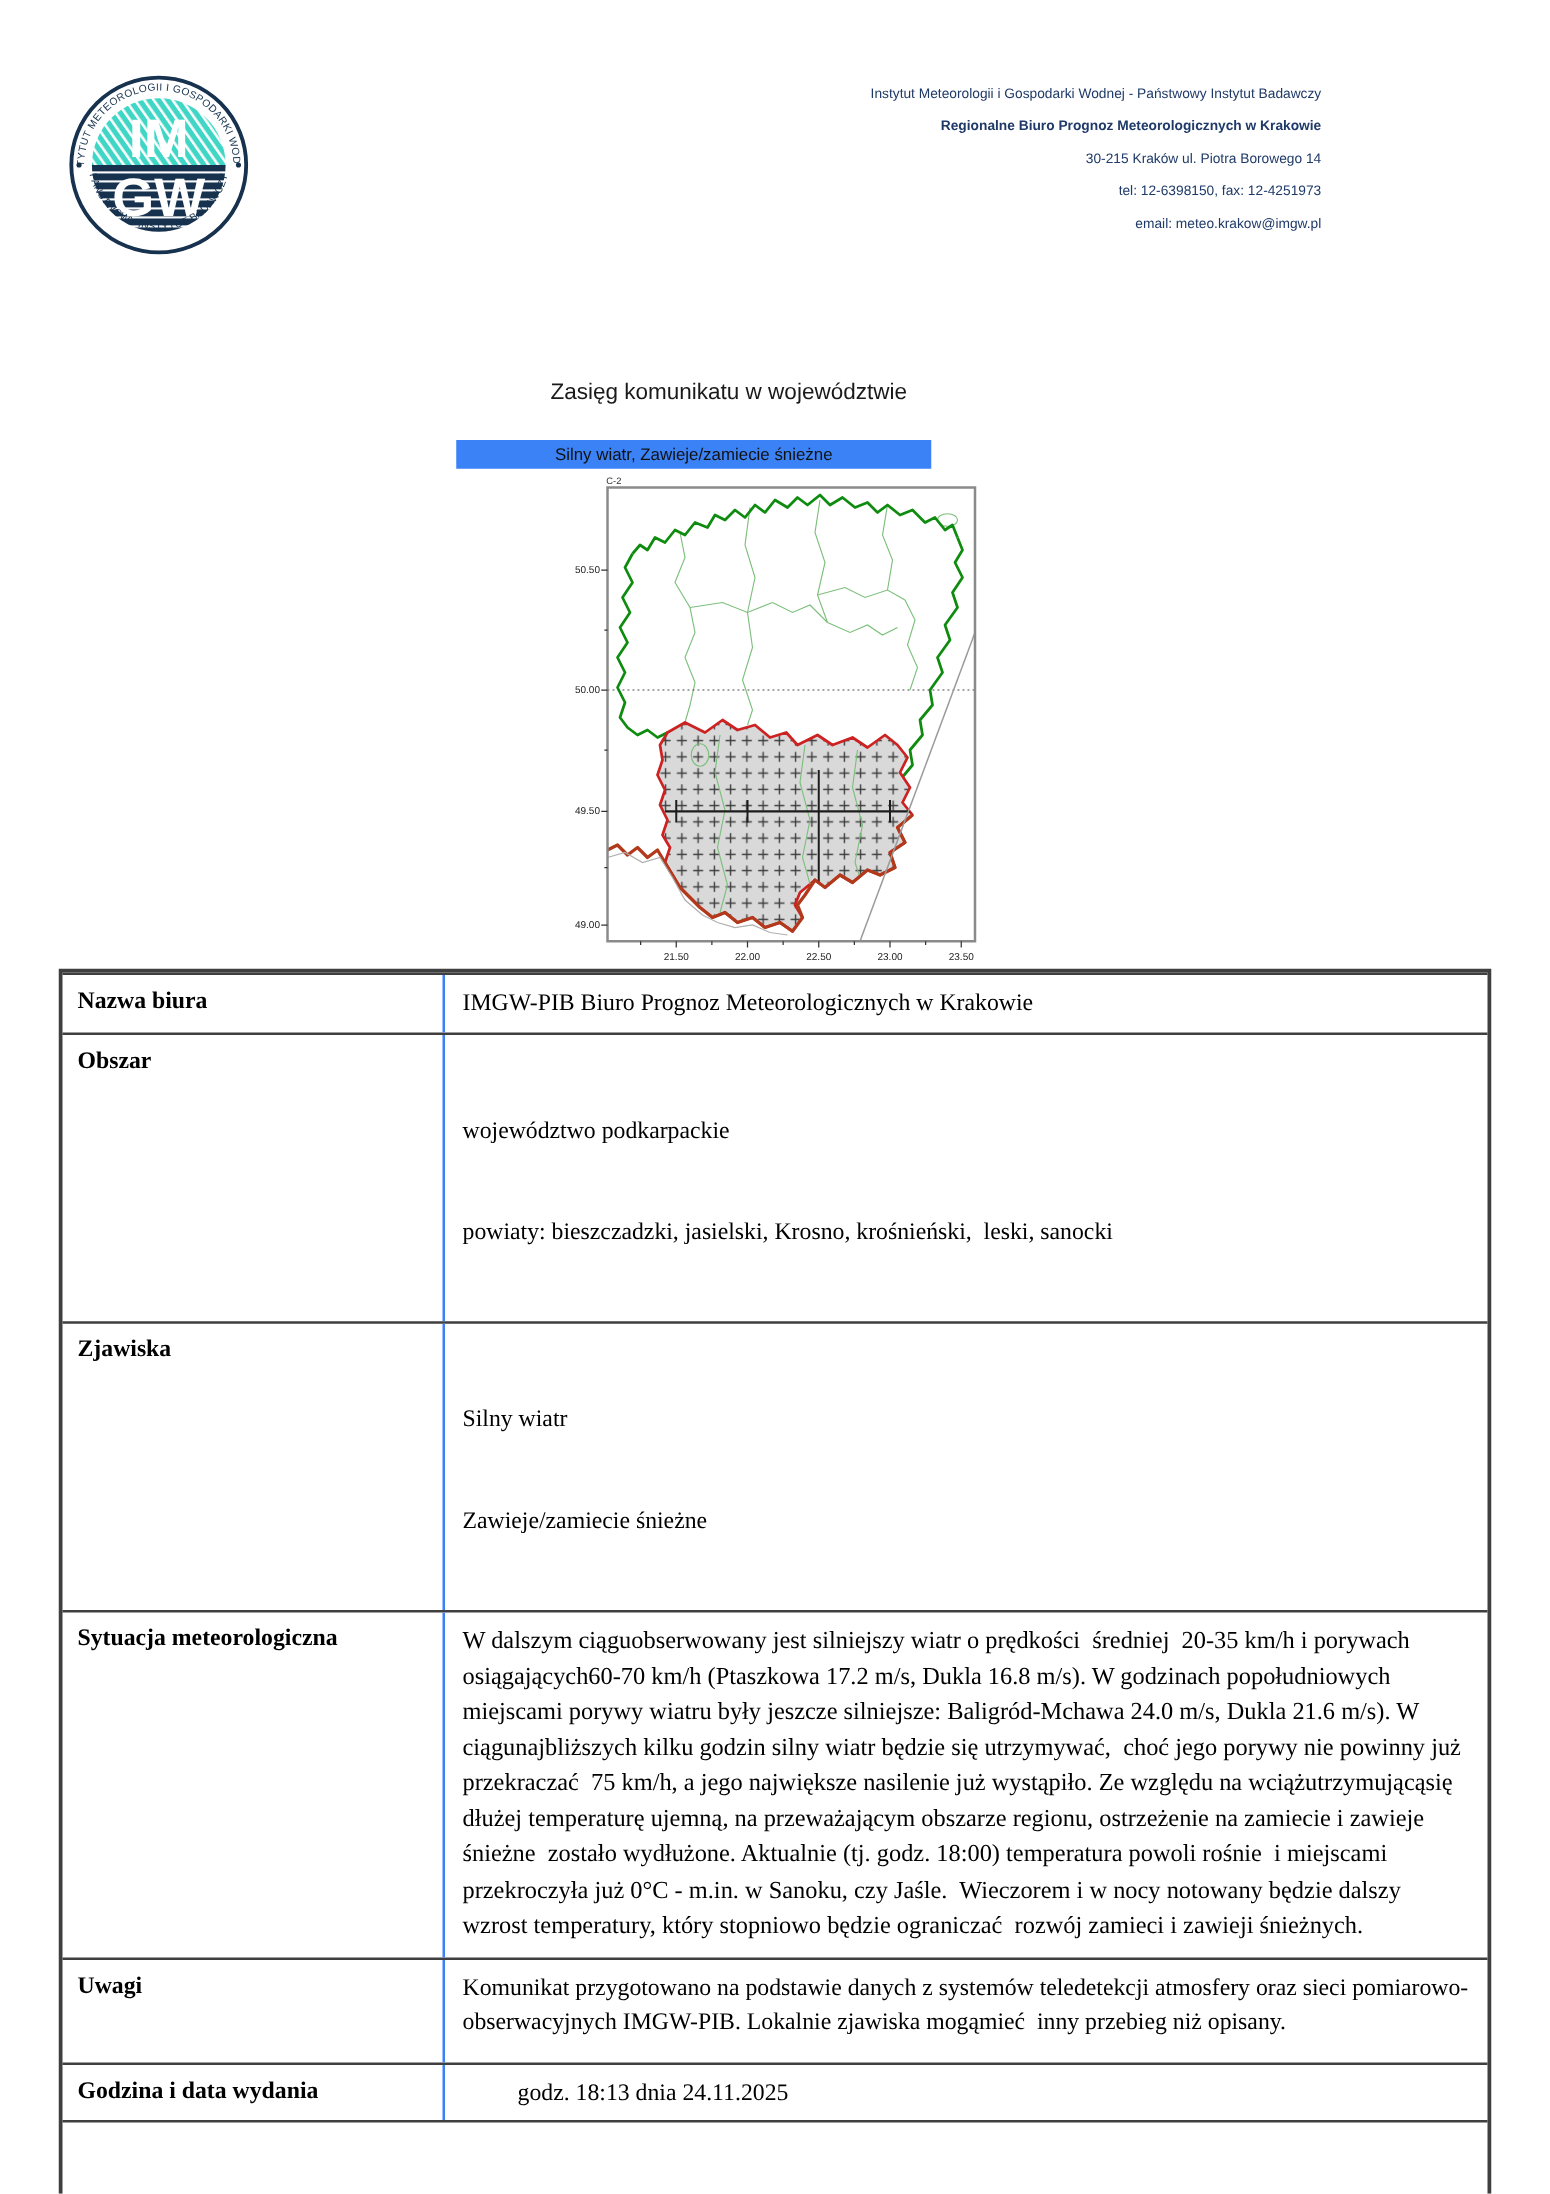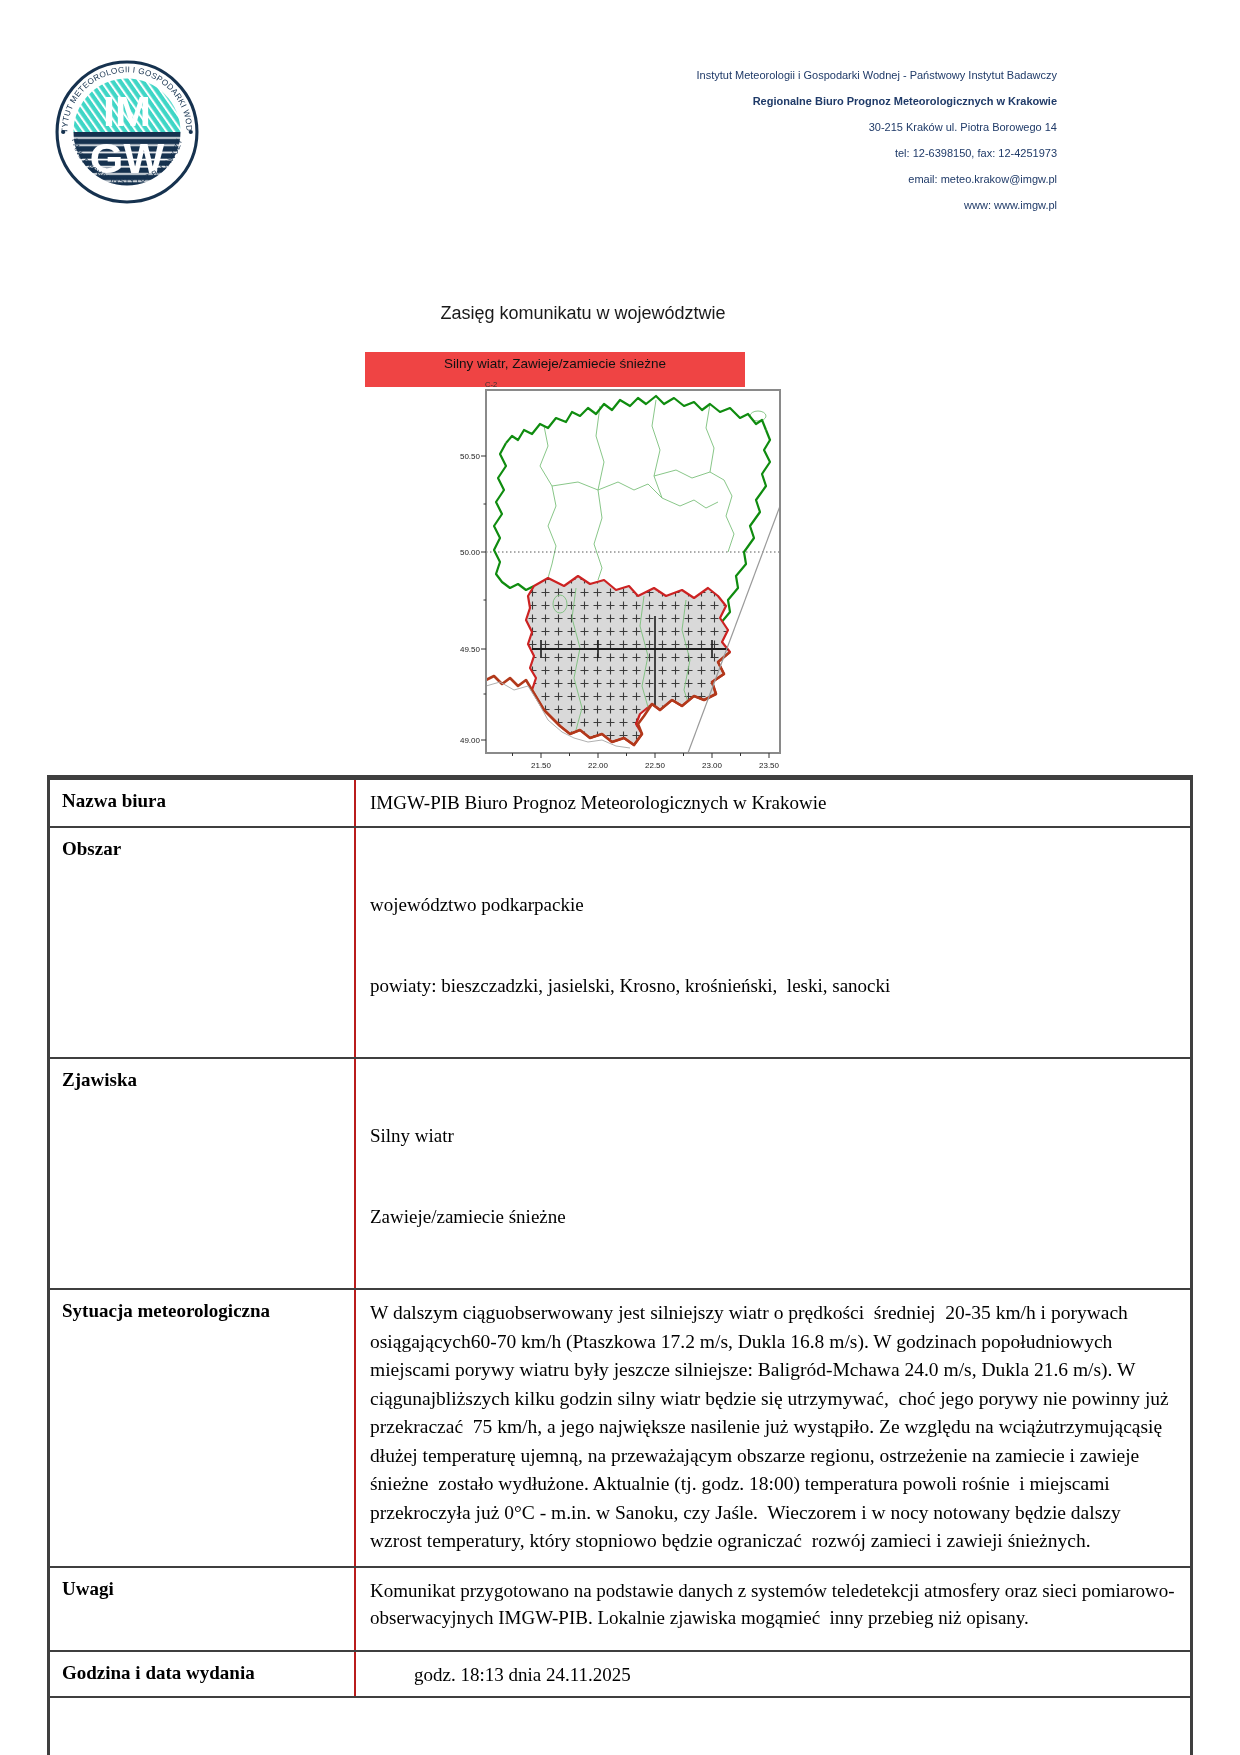--- a/index.html
+++ b/index.html
@@ -8,32 +8,32 @@
 
   
   .logo{position:absolute;left:55px;top:60px;width:144px;height:144px;}
   .letterhead{position:absolute;top:62px;right:183px;text-align:right;
               color:#1f3a68;font-size:11px;line-height:26px;}
   .letterhead .bold{font-weight:bold;}
 
   
   .map-heading{position:absolute;top:303px;left:0;width:1166px;text-align:center;
                font-size:18px;color:#1a1a1a;}
-  .map-subtitle{position:absolute;left:365px;top:352px;width:380px;height:35px;
-                background:#ef4444;text-align:center;font-size:13.5px;line-height:23px;color:#111;}
+  .map-subtitle{position:absolute;left:365px;top:352px;width:380px;height:23px;
+                background:#3b82f6;text-align:center;font-size:13.5px;line-height:23px;color:#111;}
   .map-svg{position:absolute;left:448px;top:378px;width:345px;height:400px;}
 
   
   .comm-table{position:absolute;left:47px;top:775px;width:1146px;
               border:3px solid #3f3f3f;font-family:"Liberation Serif",serif;color:#000;
               box-sizing:border-box;}
   .ttitle{min-height:54px;display:flex;align-items:center;justify-content:center;
           color:#ff0000;font-weight:bold;font-size:23px;}
   .trow{display:grid;grid-template-columns:306px 1fr;border-top:2px solid #3f3f3f;}
-  .tlabel{border-right:2px solid #b91c1c;font-weight:bold;font-size:19px;
+  .tlabel{border-right:2px solid #3b82f6;font-weight:bold;font-size:19px;
           padding:10px 20px 4px 12px;box-sizing:border-box;}
   .tvalue{font-size:19px;line-height:27px;padding:9px 14px 4px 14px;
           white-space:pre-wrap;box-sizing:border-box;}
   .r-nazwa{min-height:46px;}
   .r-zjawiska{min-height:56px;}
   .r-obszar{min-height:60px;}
   .r-sytuacja{min-height:276px;}
   .r-sytuacja .tvalue{line-height:28.5px;font-size:19.5px;}
   .r-uwagi{min-height:82px;}
   .r-godzina{min-height:44px;gap:44px;}
@@ -72,21 +72,20 @@
     <circle cx="8" cy="70" r="2" fill="#16324f"></circle>
     <circle cx="132" cy="70" r="2" fill="#16324f"></circle>
   </svg>
 
   <div class="letterhead">
     <div>Instytut Meteorologii i Gospodarki Wodnej - Państwowy Instytut Badawczy</div>
     <div class="bold">Regionalne Biuro Prognoz Meteorologicznych w Krakowie</div>
     <div>30-215 Kraków ul. Piotra Borowego 14</div>
     <div>tel: 12-6398150, fax: 12-4251973</div>
     <div>email: meteo.krakow@imgw.pl</div>
-    <div>www: www.imgw.pl</div>
   </div>
 
   <div class="map-heading">Zasięg komunikatu w województwie</div>
   <div class="map-subtitle">Silny wiatr, Zawieje/zamiecie śnieżne</div>
 
   <svg class="map-svg" viewBox="0 0 345 400">
     <defs>
       <pattern id="plusHatch" width="13" height="13" patternUnits="userSpaceOnUse">
         <rect width="13" height="13" fill="#d9d9d9"></rect>
         <path d="M6.5 2.5 V10.5 M2.5 6.5 H10.5" stroke="#3c3c3c" stroke-width="1.1" fill="none"></path>

